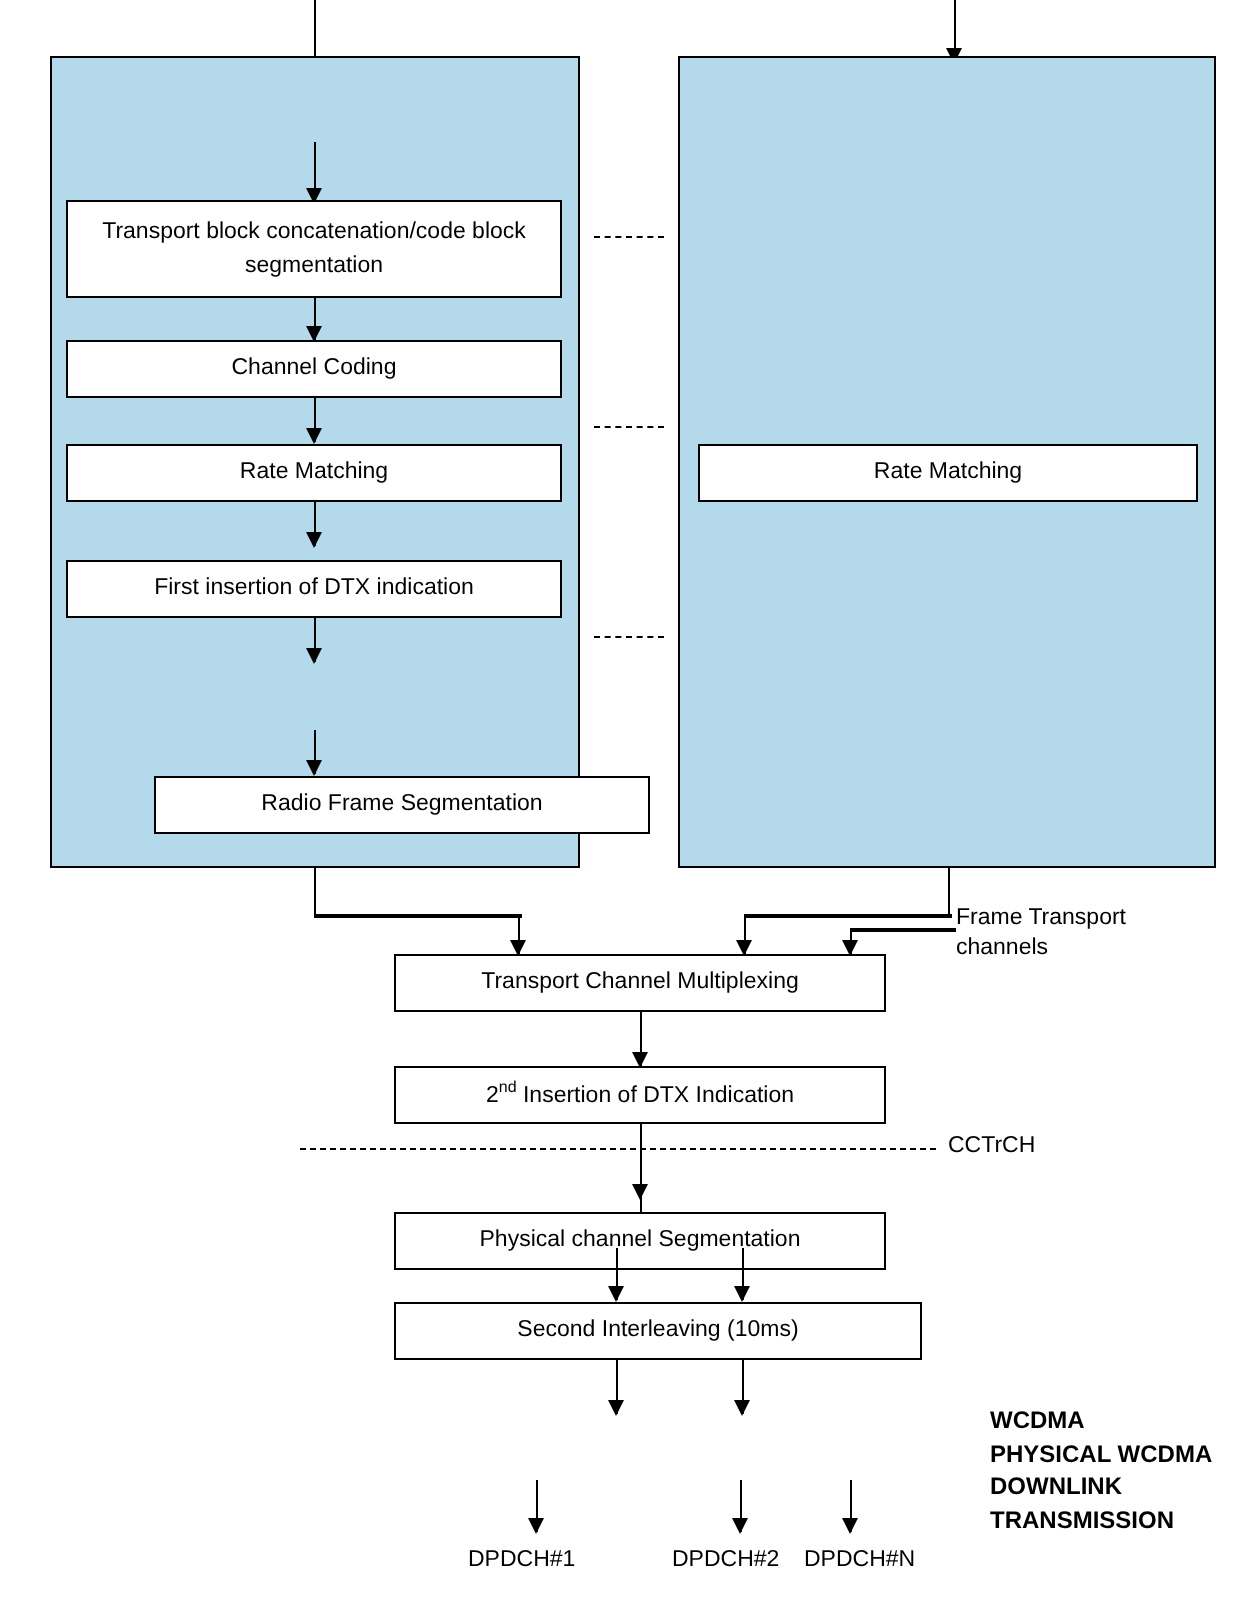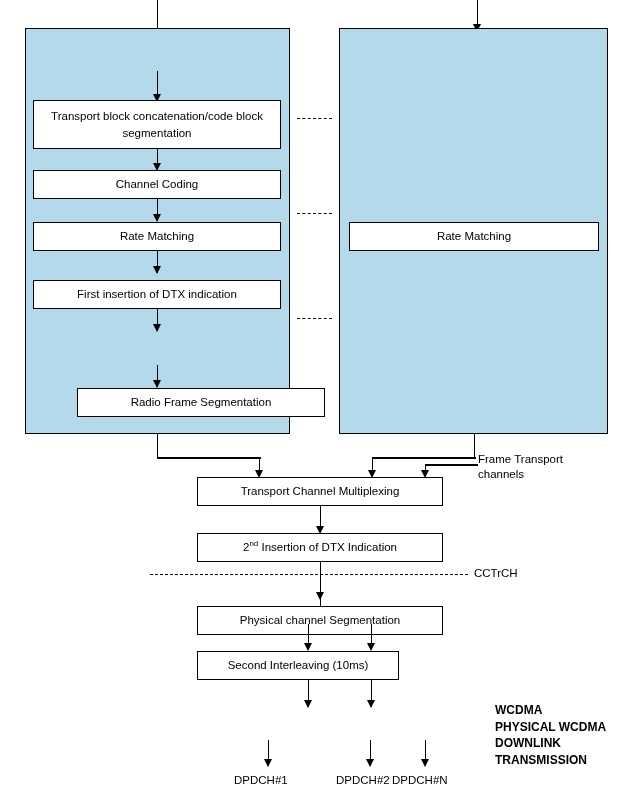--- a/index.html
+++ b/index.html
@@ -175,42 +175,42 @@
 
   <div class="pbox" style="left:197px; top:595px; width:246px; height:29px;margin-top:11px;">
     <span>Physical channel Segmentation</span>
   </div>
 
   <div class="vline" style="left:307.5px; top:624px; height:26px;"></div>
   <div class="arrowhead" style="left:303.7px; top:643px;"></div>
   <div class="vline" style="left:370.5px; top:624px; height:26px;"></div>
   <div class="arrowhead" style="left:366.7px; top:643px;"></div>
 
-  <div class="pbox" style="left:197px; top:651px; width:202px; height:29px;">
+  <div class="pbox" style="left:197px; top:651px; width:264px; height:29px;">
     <span>Second Interleaving (10ms)</span>
   </div>
 
   <div class="vline" style="left:307.5px; top:680px; height:27px;"></div>
   <div class="arrowhead" style="left:303.7px; top:700px;"></div>
   <div class="vline" style="left:370.5px; top:680px; height:27px;"></div>
   <div class="arrowhead" style="left:366.7px; top:700px;"></div>
 
 
   <div class="vline" style="left:267.5px; top:740px; height:26px;"></div>
   <div class="arrowhead" style="left:263.7px; top:759px;"></div>
 
   <div class="vline" style="left:369.5px; top:740px; height:26px;"></div>
   <div class="arrowhead" style="left:365.7px; top:759px;"></div>
 
   <div class="vline" style="left:424.5px; top:740px; height:26px;"></div>
   <div class="arrowhead" style="left:420.7px; top:759px;"></div>
 
   <div class="lbl" style="left:234px; top:773px;">DPDCH#1</div>
   <div class="lbl" style="left:336px; top:773px;">DPDCH#2</div>
-  <div class="lbl" style="left:392px; top:773px;">DPDCH#N</div>
+  <div class="lbl" style="left:402px; top:773px;">DPDCH#N</div>
 
   <div class="title-block" style="left:495px; top:702px;">
     <div>WCDMA</div>
     <div>PHYSICAL WCDMA</div>
     <div>DOWNLINK</div>
     <div>TRANSMISSION</div>
   </div>
 
 </div>
 

